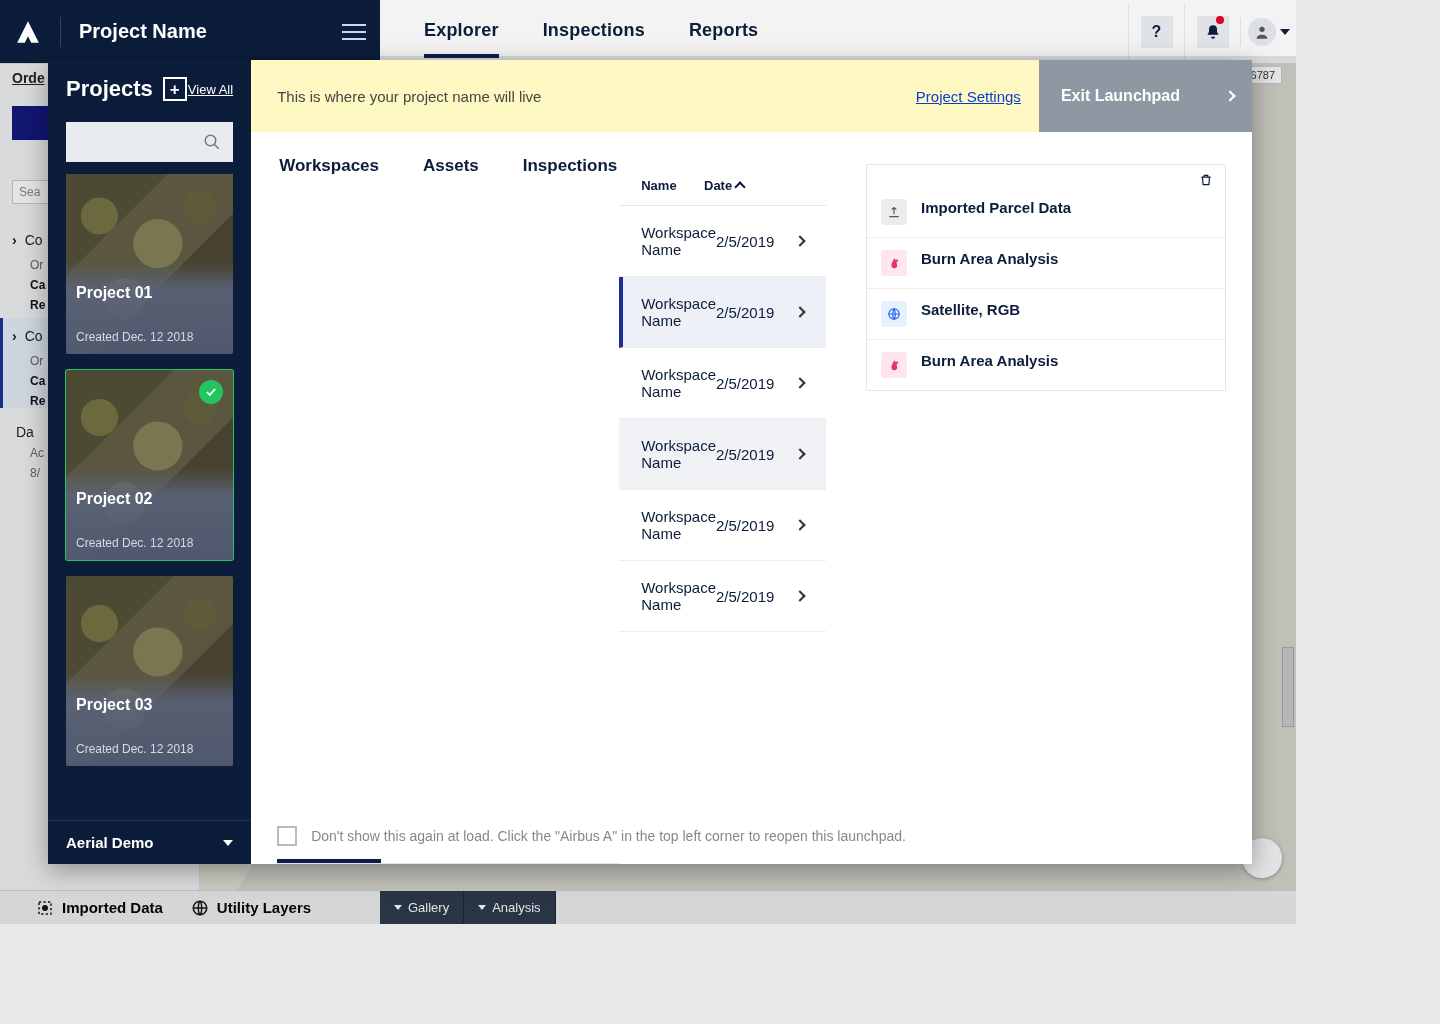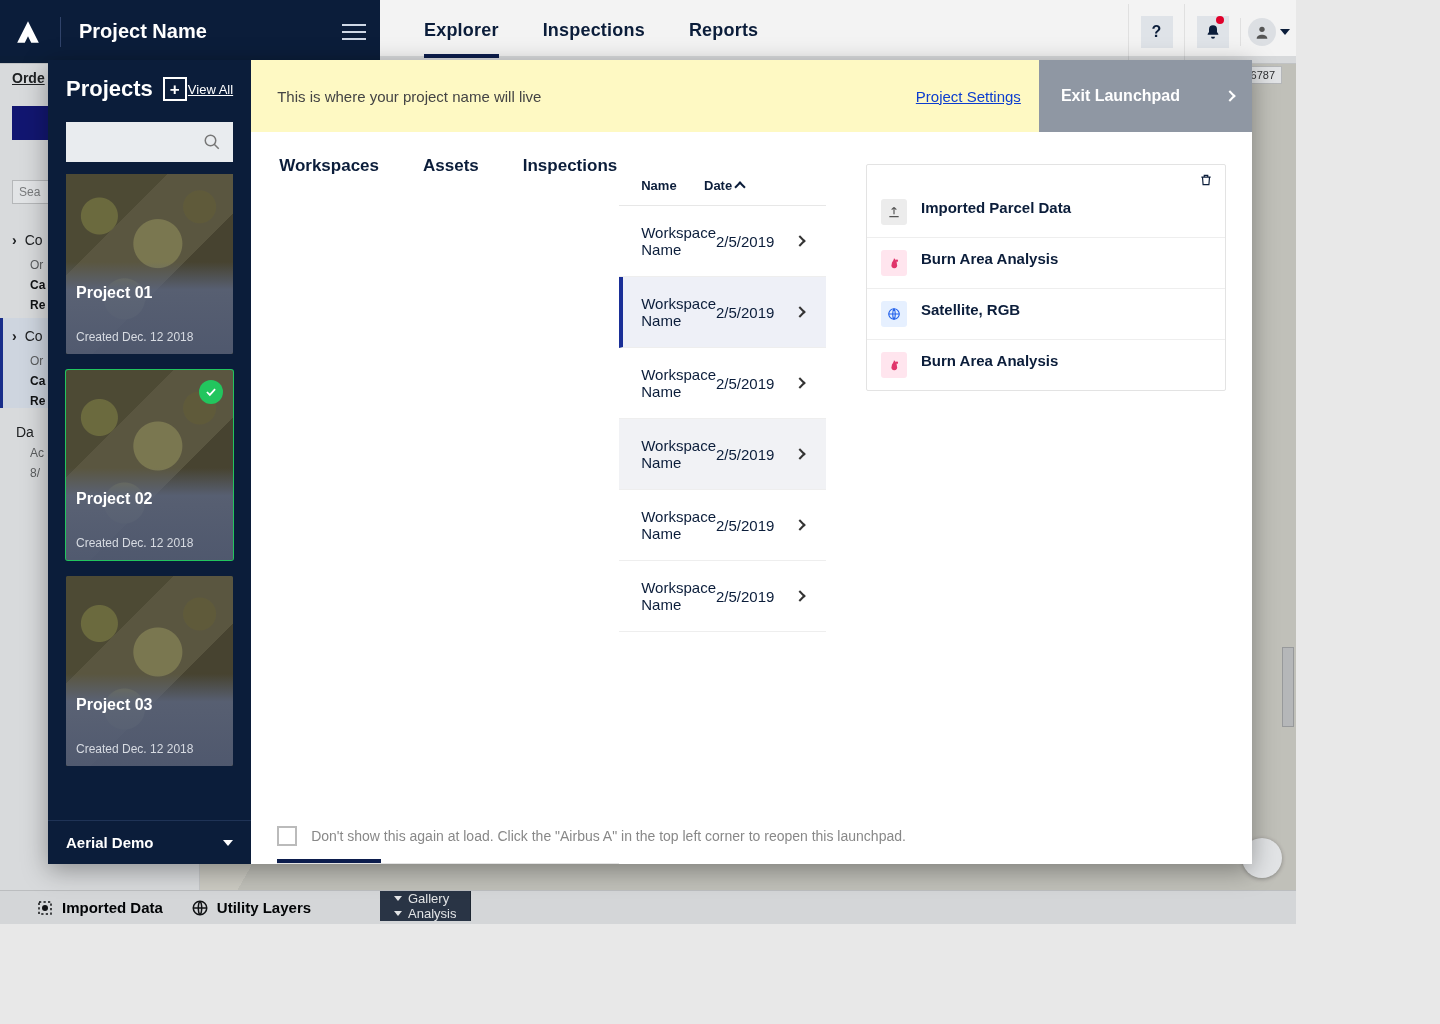--- a/index.html
+++ b/index.html
@@ -39,21 +39,21 @@
   .bg-left-panel .blueblock { background:#13157a; height:34px; margin:16px 0 40px; }
   .bg-left-panel .searchstub { height:24px; background:#fff; border:1px solid #ccc; margin-bottom:18px; font-size:12px; color:#888; padding:4px 6px;}
   .bg-left-row { display:flex; align-items:center; gap:8px; padding:10px 0; font-size:14px; color:#222;}
   .bg-left-row .chev { font-weight:700; }
   .bg-sub { font-size:12px; color:#666; margin-left:18px; margin-bottom:6px; display:block;}
   .bg-left-highlighted { background:#e9eef7; border-left:3px solid #1a2f97; margin-left:-12px; padding-left:9px; }
 
   .bg-bottom-bar { position:absolute; left:0; right:0; bottom:0; height:34px; background:#efefef; border-top:1px solid #d3d3d3; display:flex; align-items:center; z-index:5;}
   .bg-bottom-left { display:flex; gap:28px; padding-left:36px; font-size:15px; font-weight:600; color:#000000; align-items:center; width:380px;}
   .bg-bottom-left .ico { width:18px; height:18px; }
-  .bg-bottom-tabs { display:flex; height:100%;flex-direction:column; }
+  .bg-bottom-tabs { display:flex; height:100%; }
   .bg-bottom-tab { background:#2d3748; color:#fff; font-size:13px; display:flex; align-items:center; padding:0 14px; gap:6px; border-right:1px solid #1f2733;}
   .bg-bottom-tab .tri { width:0;height:0;border-left:4px solid transparent;border-right:4px solid transparent;border-top:5px solid #fff; }
   .map-scale-bubble { position:absolute; right:14px; bottom:46px; width:40px; height:40px; border-radius:50%; background:#fff; box-shadow:0 1px 4px rgba(0,0,0,.3); }
   .map-info-pill { position:absolute; right:14px; top:66px; font-size:11px; color:#333; display:flex; gap:6px; }
   .map-info-pill span { background:#fff; padding:2px 6px; border:1px solid #ccc; }
   .vscroll { position:absolute; right:2px; top:70%; width:12px; height:80px; background:#ccc; border:1px solid #aaa; }
 
   
   .map-overlay { position:absolute; top:56px; left:0; right:0; bottom:0; background:rgba(20,30,50,.12); z-index:45; }
 

